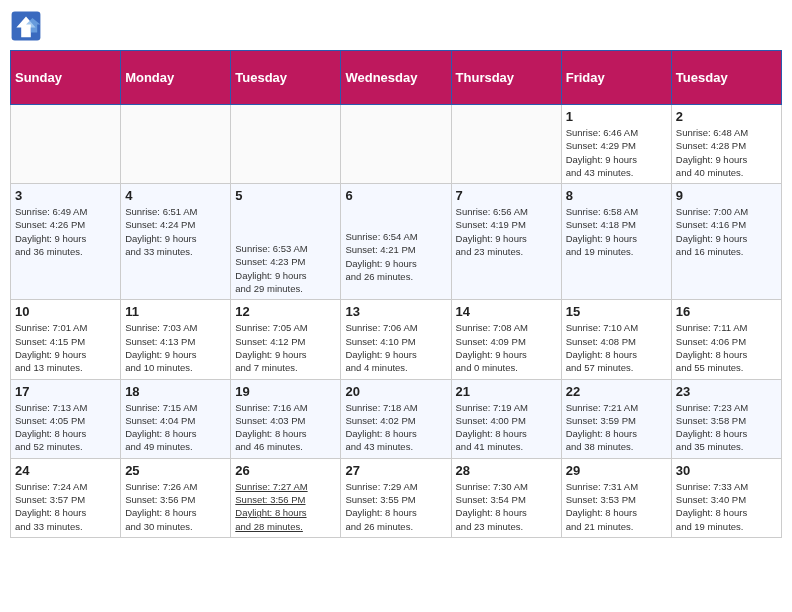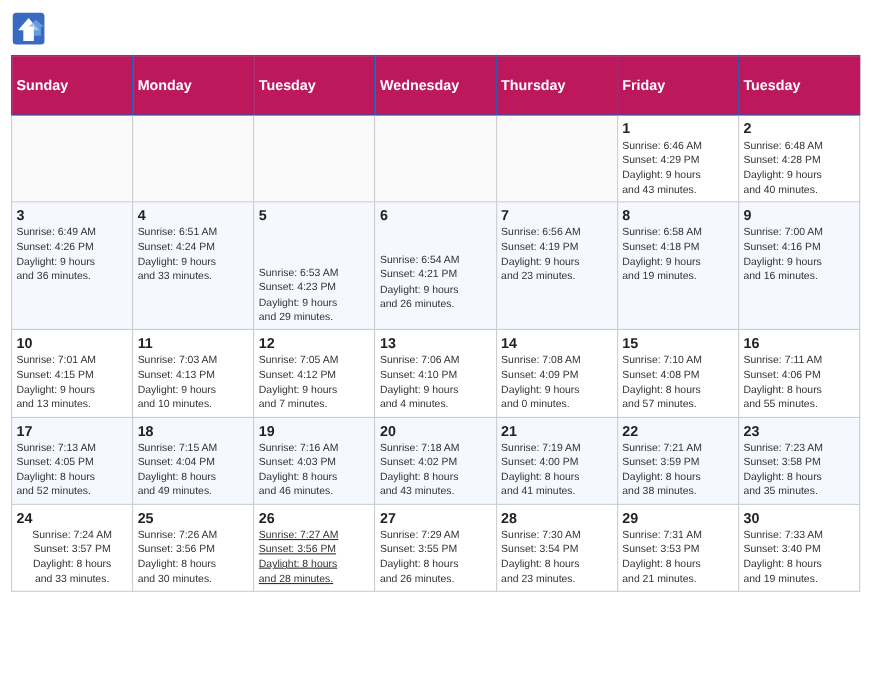--- a/index.html
+++ b/index.html
@@ -292,21 +292,21 @@
           <span class="day-number">23</span>
           <div class="day-info" style="white-space: pre-line;">Sunrise: 7:23 AM
 Sunset: 3:58 PM
 Daylight: 8 hours
 and 35 minutes.</div>
         </td>
       </tr>
       <tr>
         <td>
           <span class="day-number">24</span>
-          <div class="day-info" style="white-space: pre-line; text-align: center;">Sunrise: 7:24 AM
+          <div class="day-info" style="white-space: pre-line;">Sunrise: 7:24 AM
 Sunset: 3:57 PM
 Daylight: 8 hours
 and 33 minutes.</div>
         </td>
         <td>
           <span class="day-number">25</span>
           <div class="day-info" style="white-space: pre-line;">Sunrise: 7:26 AM
 Sunset: 3:56 PM
 Daylight: 8 hours
 and 30 minutes.</div>

